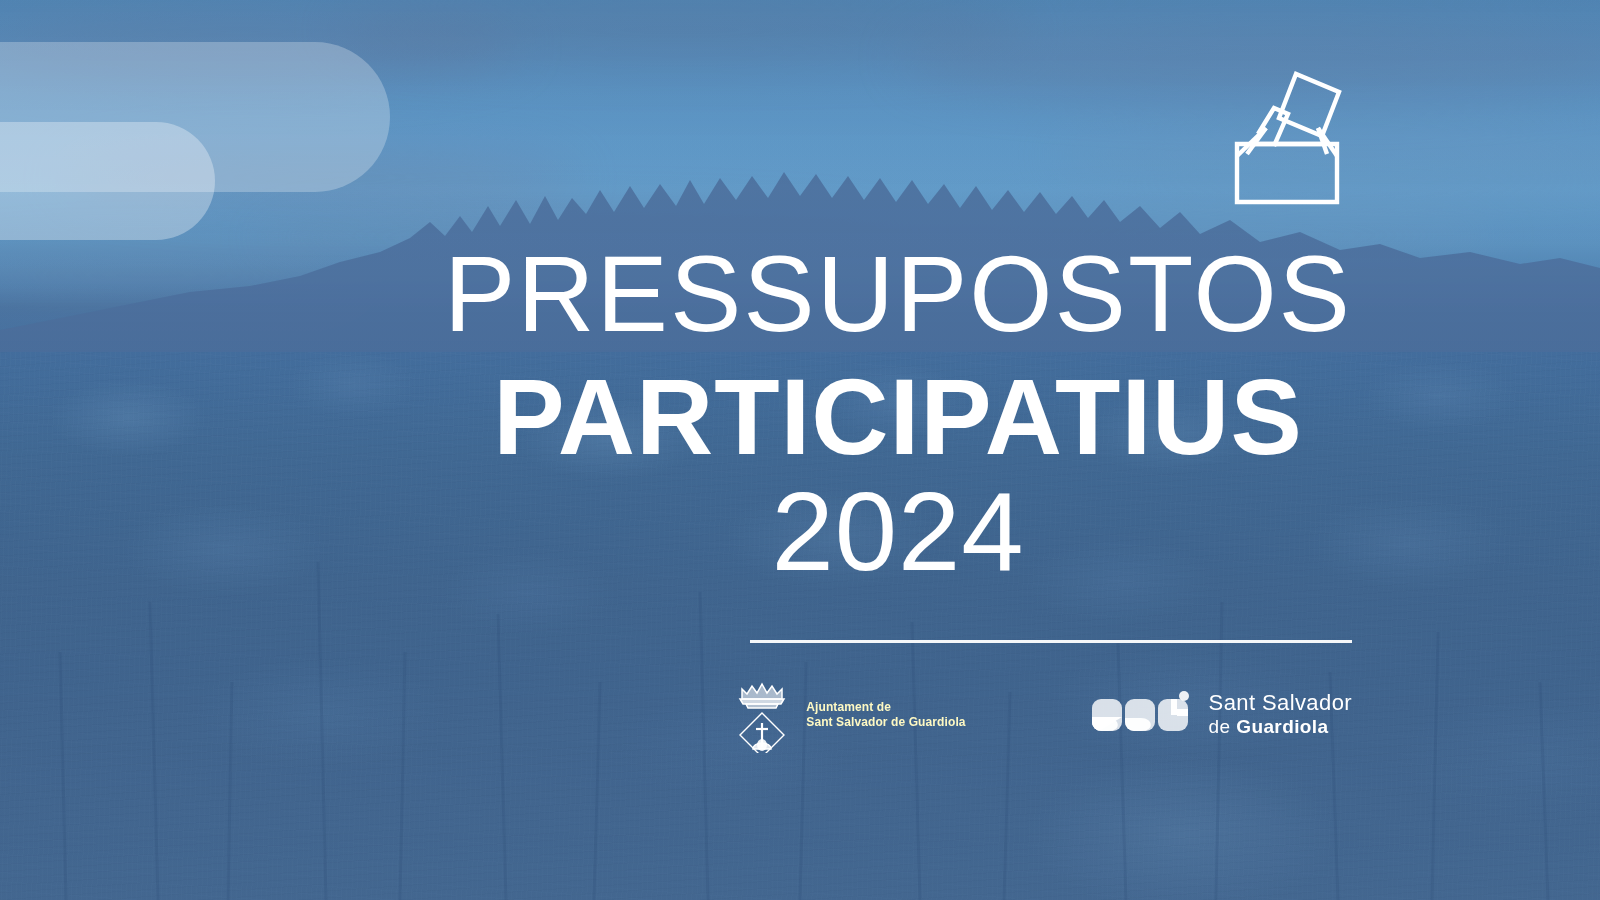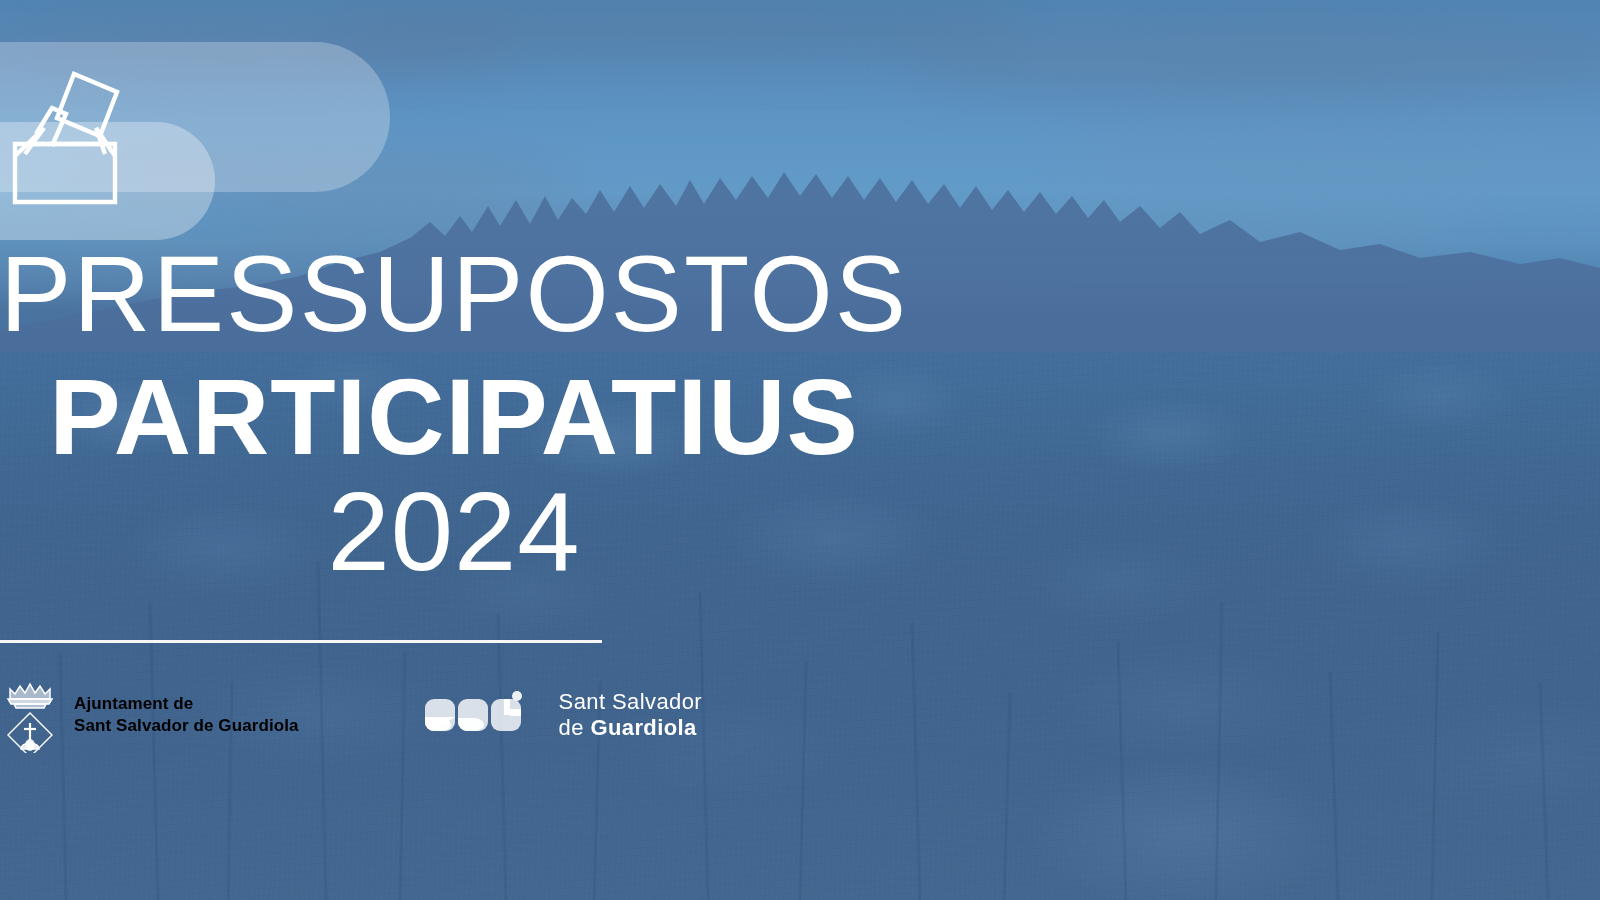--- a/index.html
+++ b/index.html
@@ -114,21 +114,21 @@
   }
   .pill-sm {
     left:-210px; top:122px; width:425px; height:118px;
     border-radius:59px;
     background:rgba(255,255,255,.32);
   }
 
   
   .content {
     position:absolute; left:0; top:0; width:1352px; height:900px;
-    display:flex; flex-direction:column; align-items:flex-start;
+    display:flex; flex-direction:column; align-items:flex-end;
   }
 
   .ballot-icon { margin-top:62px; }
 
   .titles { text-align:center; color:#ffffff; margin-top:34px; }
   .t-line1 {
     font-size:107px; line-height:1.0; font-weight:300;
     letter-spacing:2px; white-space:nowrap;
   }
   .t-line2 {
@@ -146,28 +146,28 @@
   }
 
   
   .logo-row {
     display:flex; align-items:center; justify-content:center;
     gap:126px; margin-top:34px;
   }
 
   .ajuntament { display:flex; align-items:center; gap:14px; }
   .aj-text {
-    color:#000000; font-weight:700; font-size:17px; line-height:1.25;
+    color:#fef9c3; font-weight:700; font-size:12px; line-height:1.25;
     letter-spacing:.1px; white-space:nowrap;
   }
 
-  .ssg { display:flex; align-items:center; gap:30px; }
+  .ssg { display:flex; align-items:center; gap:13px; }
   .ssg-text { color:#ffffff; line-height:1.18; white-space:nowrap; }
   .ssg-l1 { font-size:22px; font-weight:300; letter-spacing:.4px; }
-  .ssg-l2 { font-size:22px; font-weight:300; letter-spacing:.4px; }
+  .ssg-l2 { font-size:19px; font-weight:300; letter-spacing:.4px; }
   .ssg-l2 b { font-weight:800; }
 </style>
 </head>
 <body>
 
 <div id="poster">
 
   <div class="bg-layer bg-sky"></div>
 
   <div class="bg-layer">

